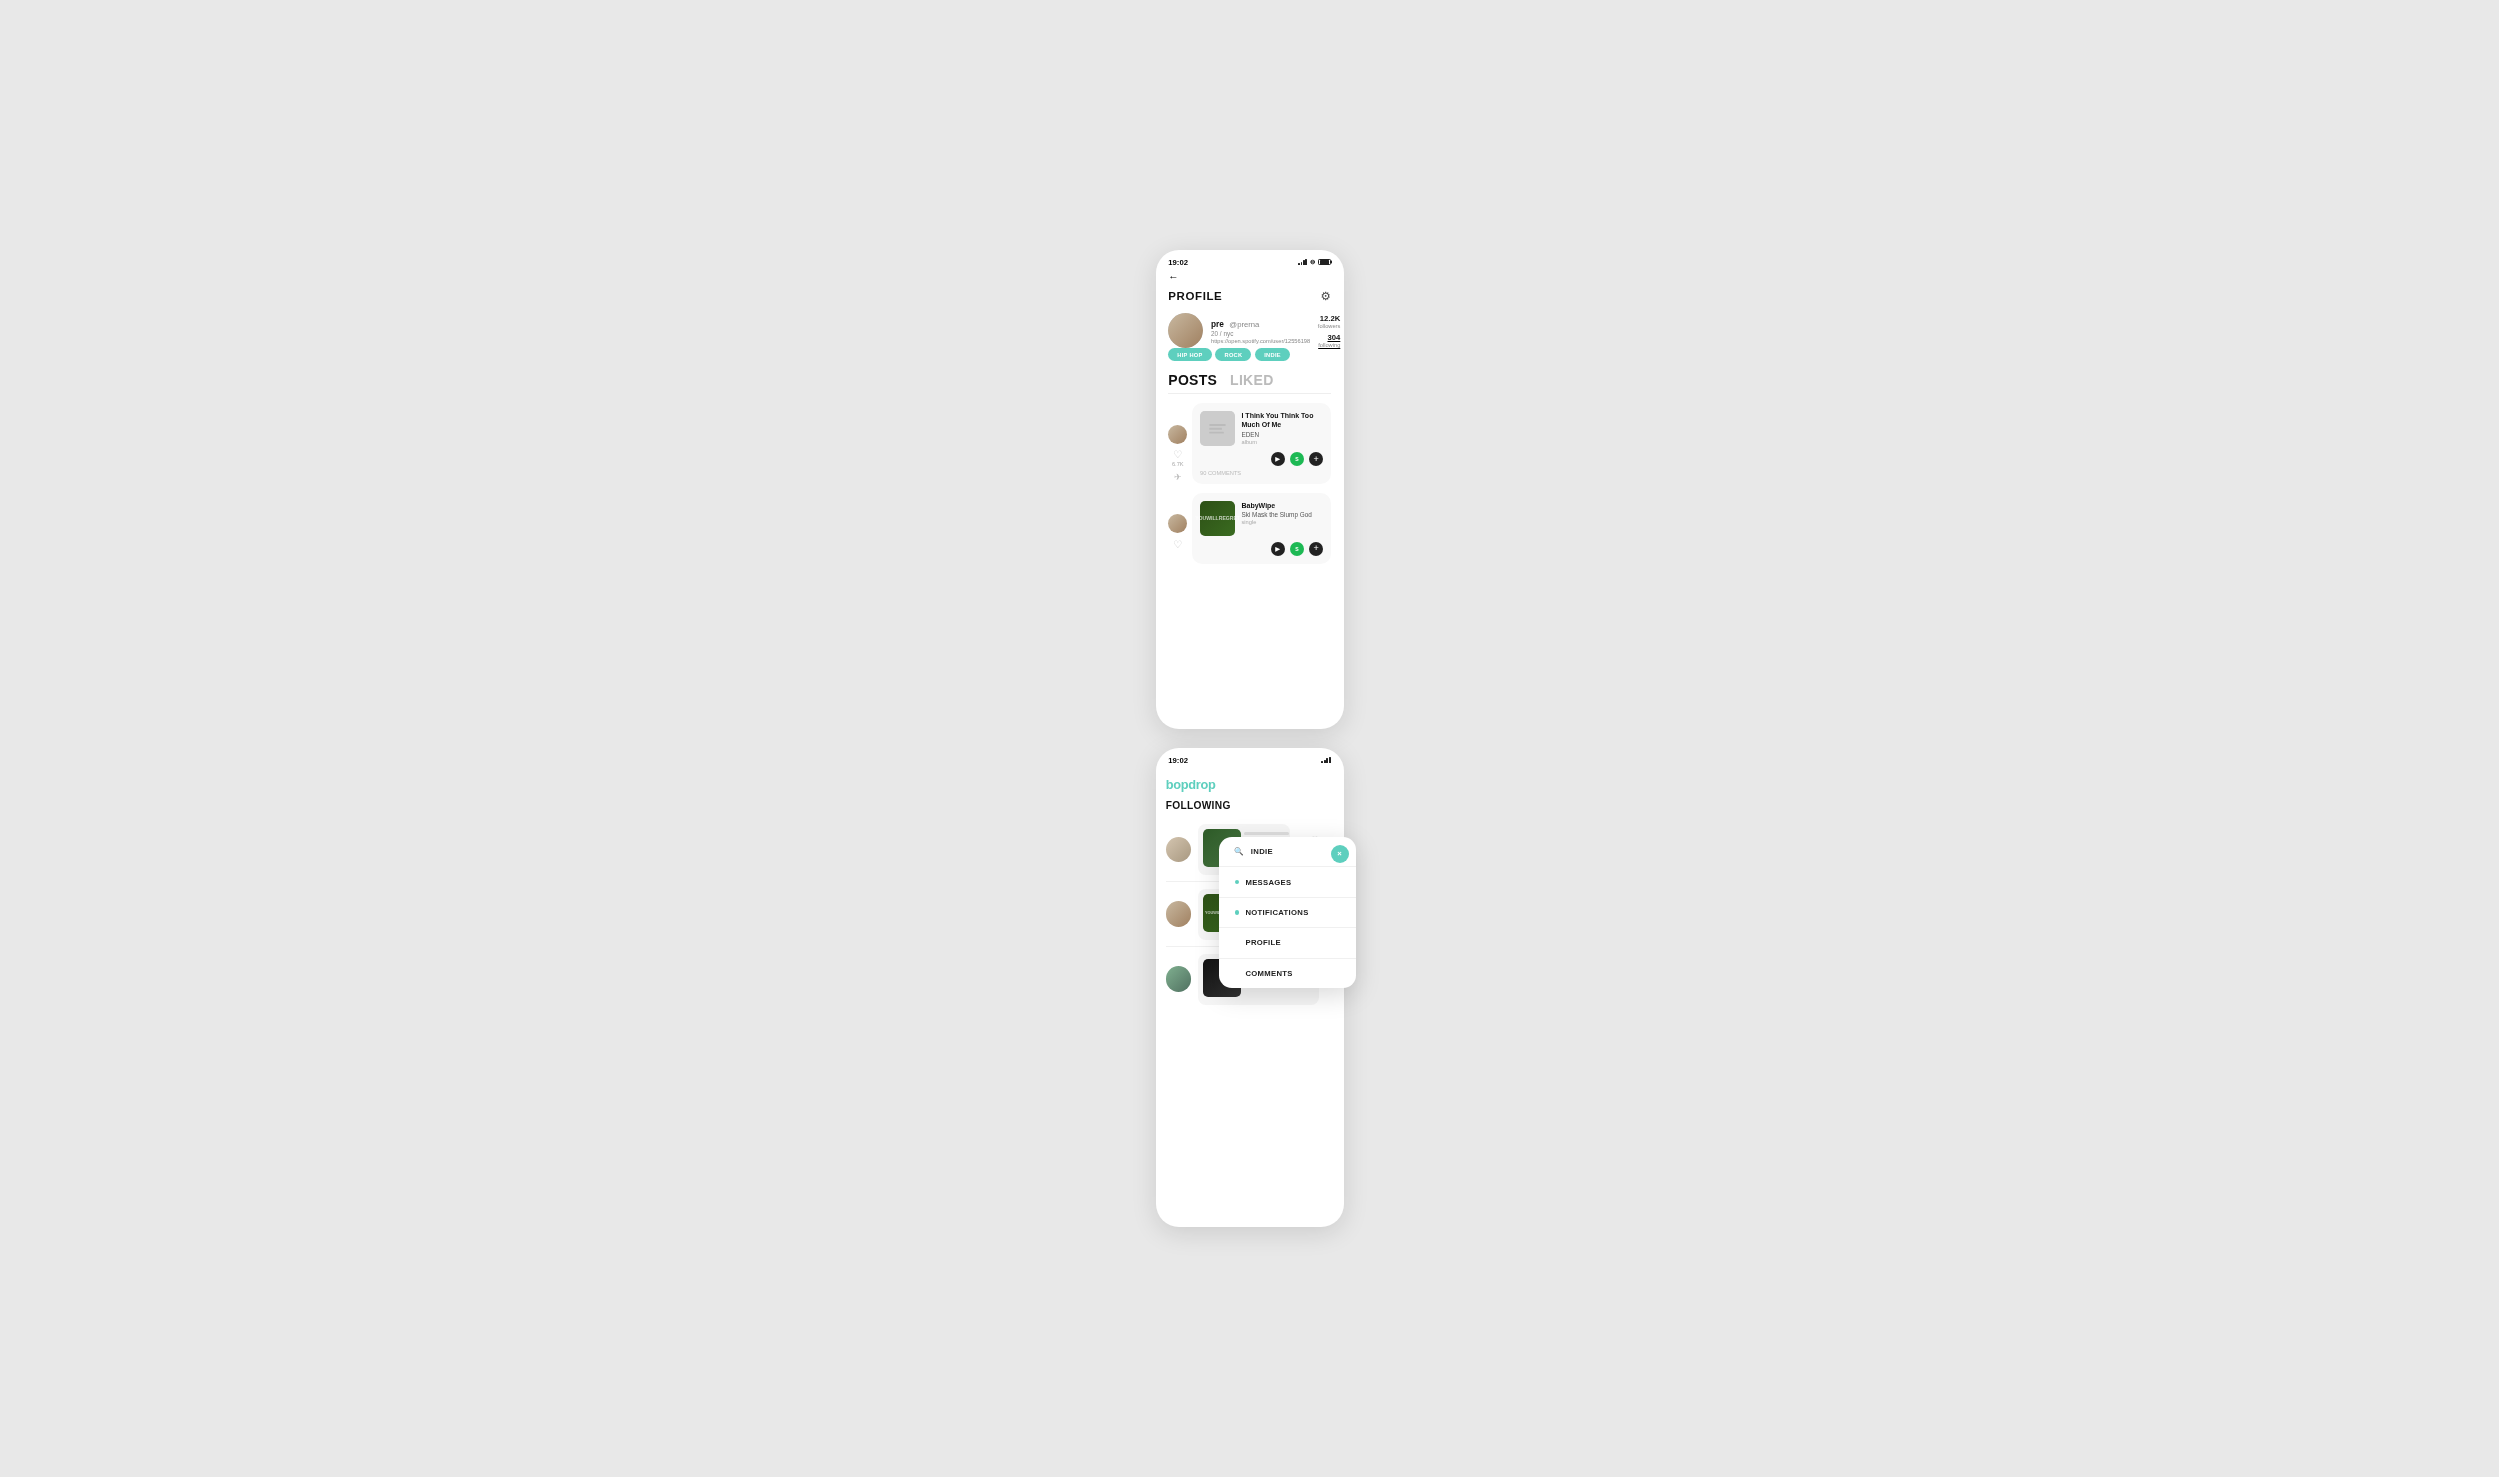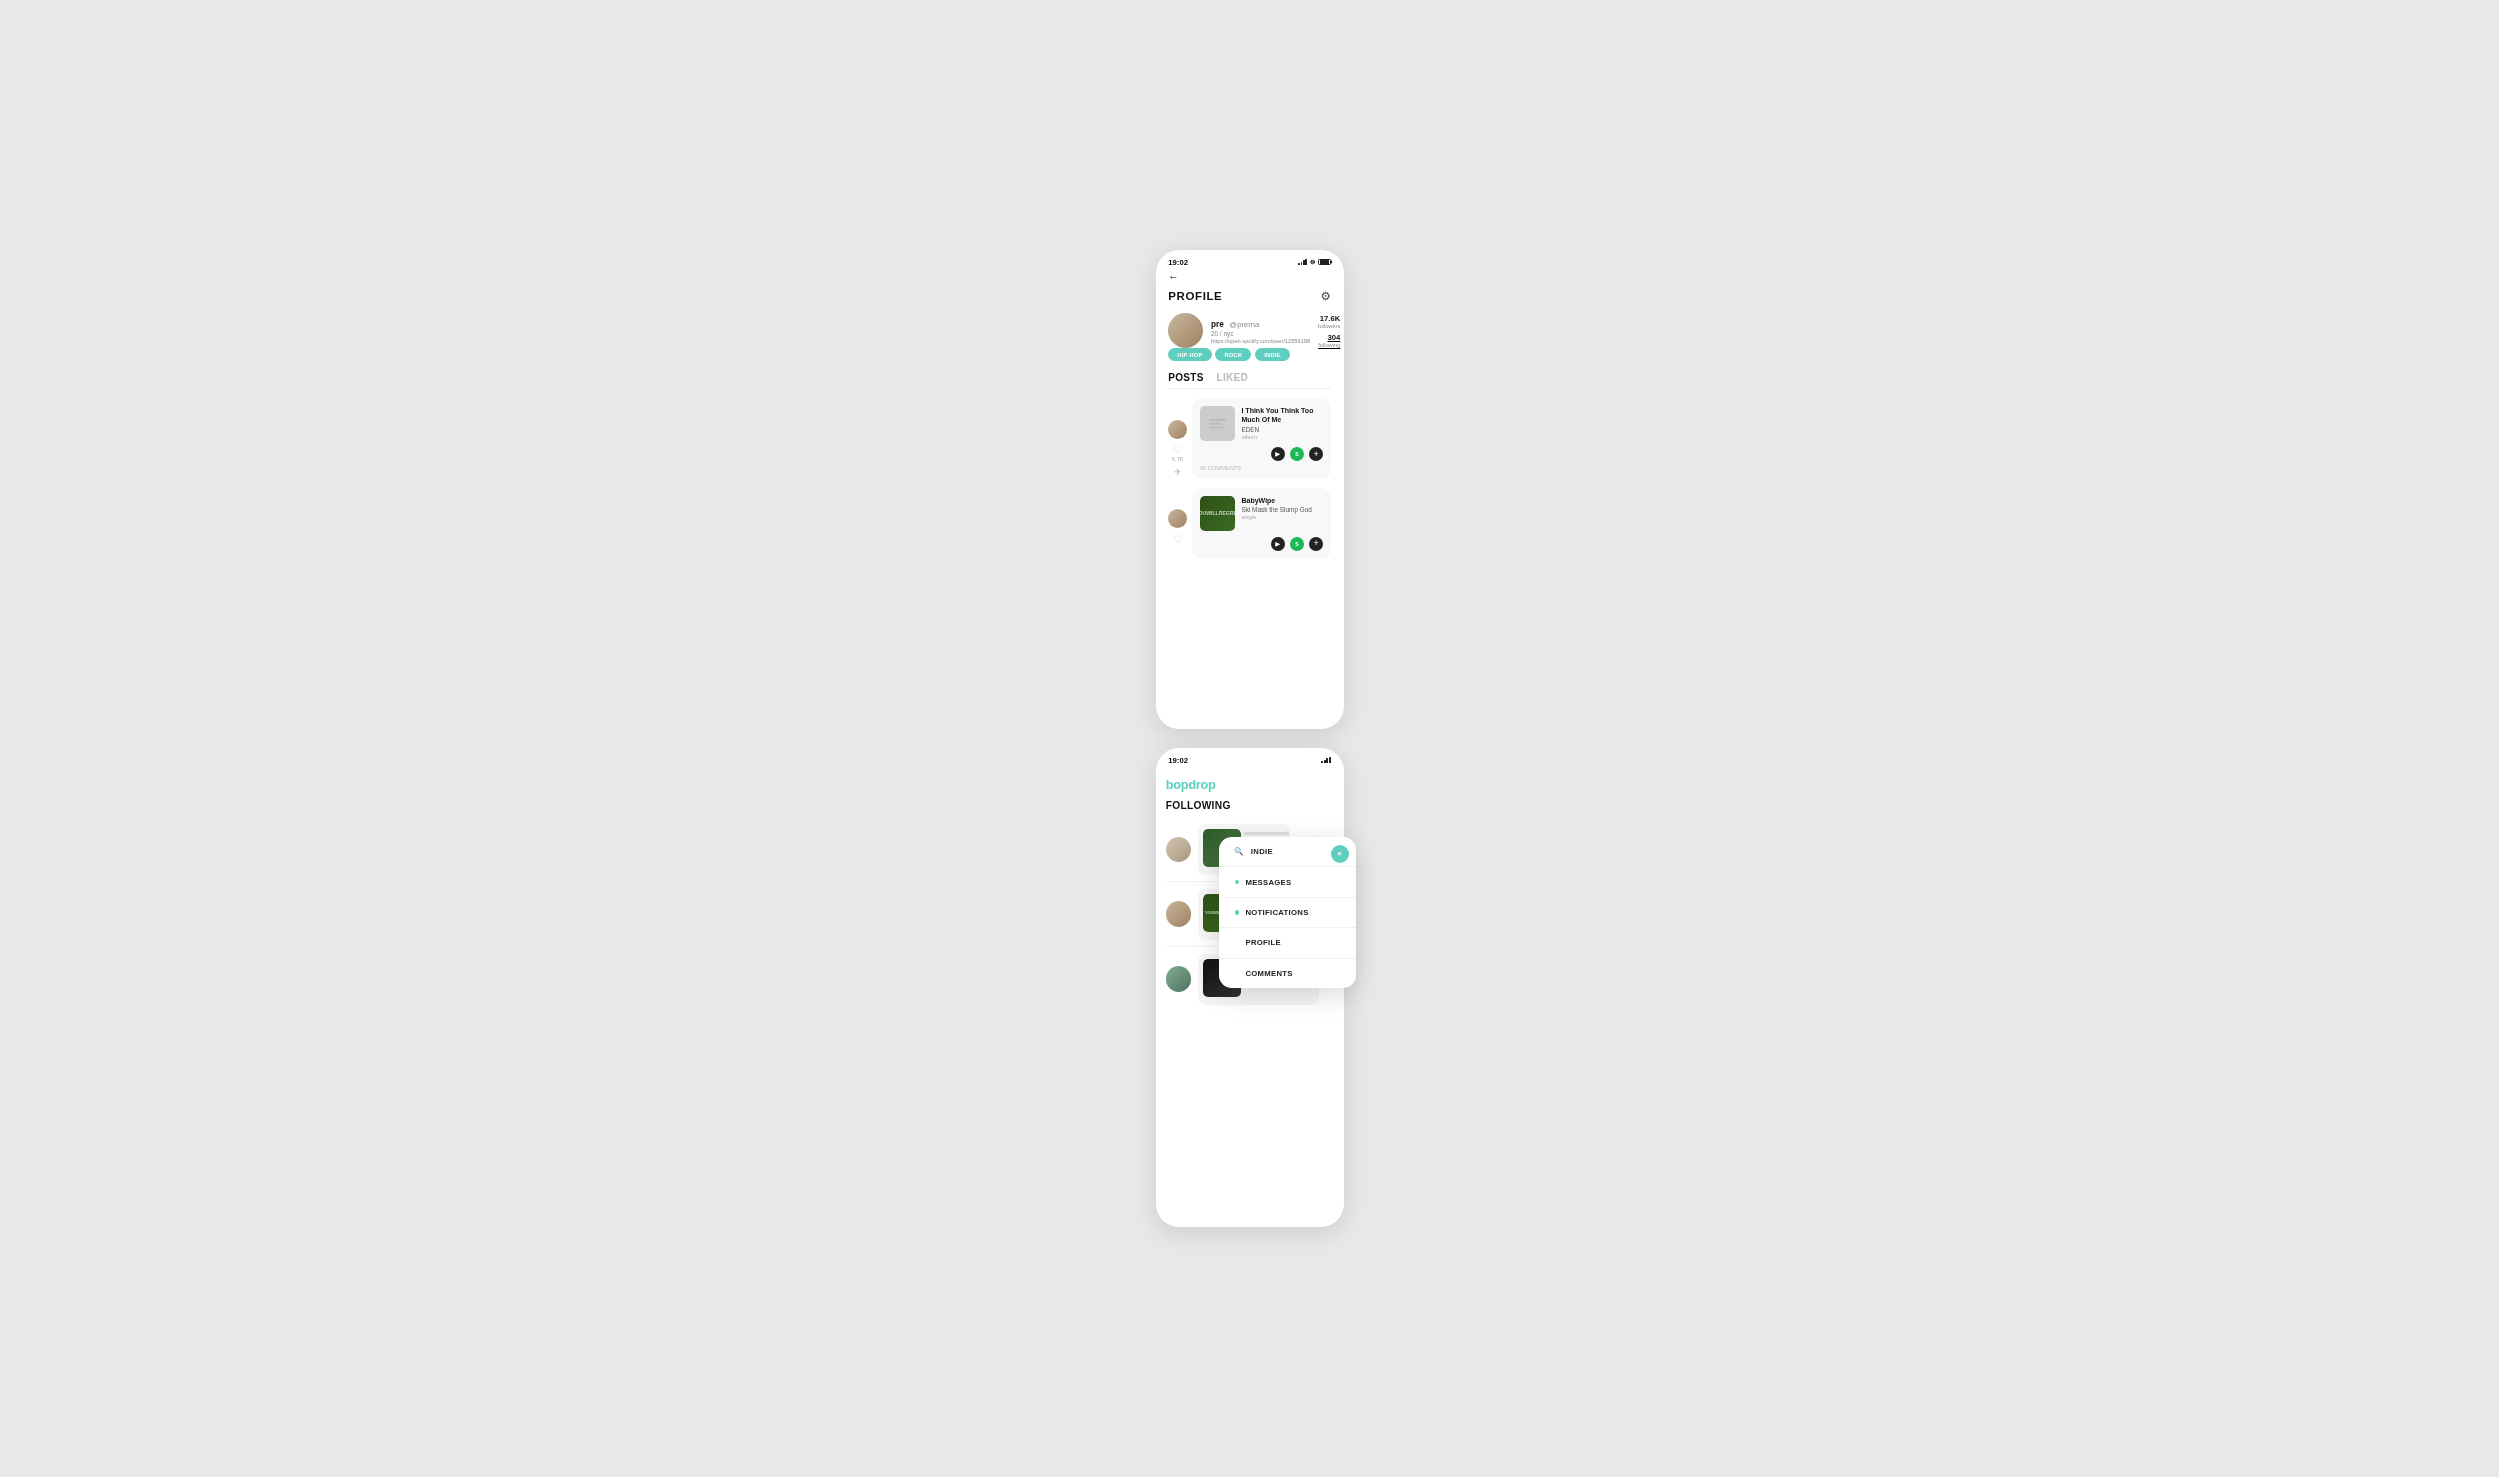--- a/index.html
+++ b/index.html
@@ -193,21 +193,21 @@
     }
 
     .tabs-row {
       display: flex;
       gap: 12.8px;
       margin-bottom: 9px;
       border-bottom: 0.6px solid #eee;
       padding-bottom: 5.1px;
     }
     .tab {
-      font-size: 10px;
+      font-size: 14px;
       font-weight: 800;
       color: #111;
       letter-spacing: 0.3px;
       cursor: pointer;
       text-align: center;
     }
     .tab.inactive {
       color: #bbb;
       font-weight: 600;
     }
@@ -531,21 +531,21 @@
         <div class="profile-details">
           <div>
             <span class="profile-name">pre</span>
             <span class="profile-handle">@prerna</span>
           </div>
           <div class="profile-meta">20 / nyc</div>
           <div class="profile-link">https://open.spotify.com/user/12556198</div>
         </div>
         <div class="profile-stats">
           <div>
-            <div class="stat-number">17.6K</div>
+            <div class="stat-number">12.2K</div>
             <div class="stat-label">followers</div>
           </div>
           <div style="margin-top:3.8px;text-decoration:underline;">
             <div class="stat-number">304</div>
             <div class="stat-label">following</div>
           </div>
         </div>
       </div>
 
       <div class="genre-tags">

